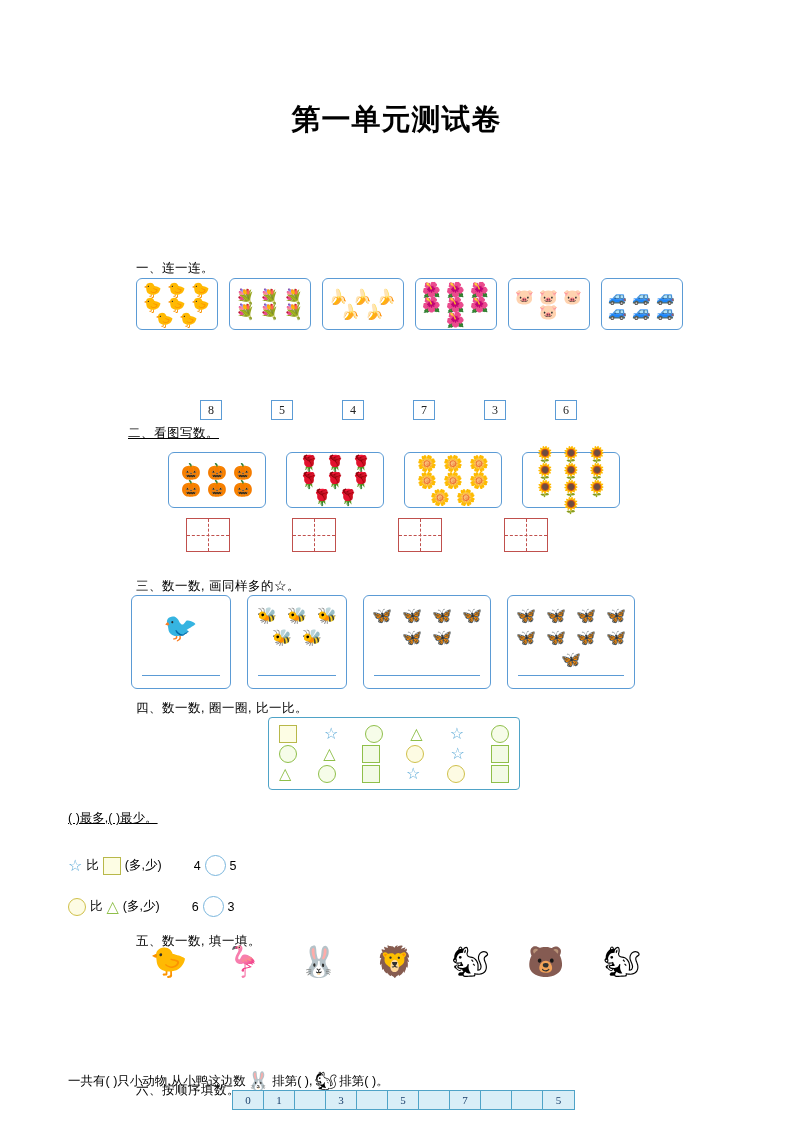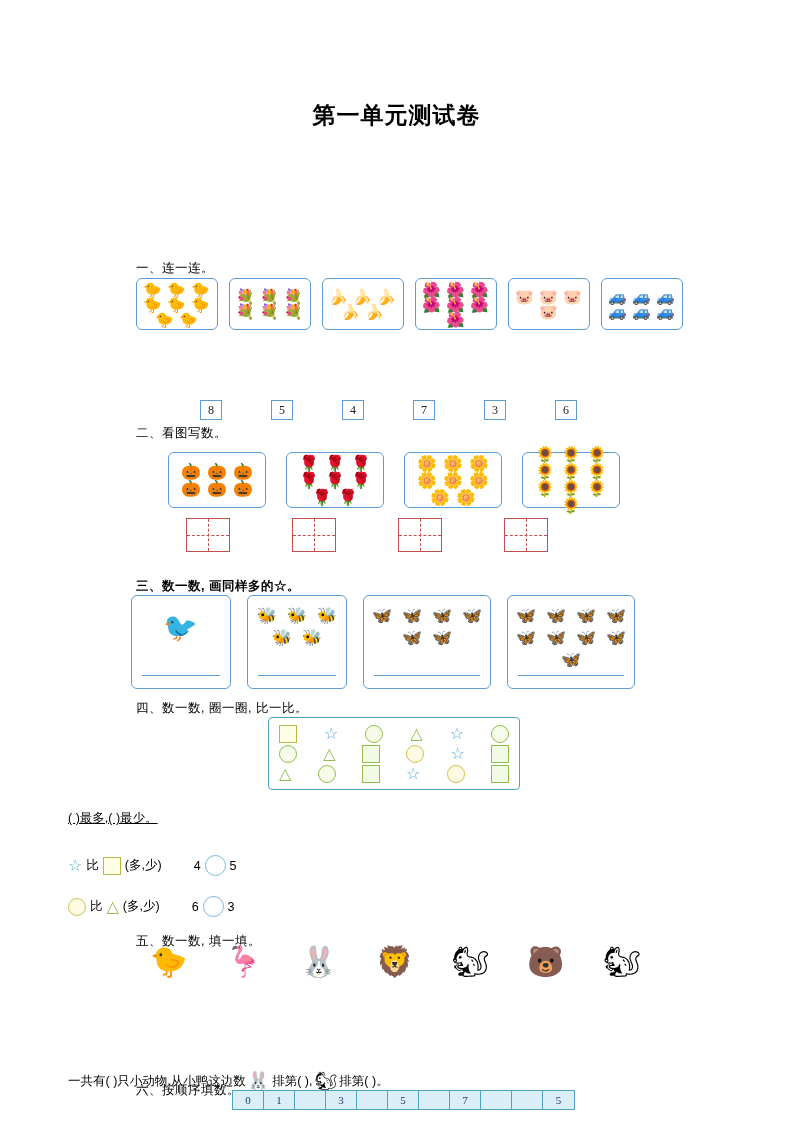--- a/index.html
+++ b/index.html
@@ -16,21 +16,21 @@
     overflow: hidden;
   }
   .page {
     position: relative;
     width: 793px;
     height: 1122px;
     padding: 0;
   }
   .title {
     text-align: center;
-    font-size: 23px;
+    font-size: 29px;
     font-weight: bold;
     letter-spacing: 1px;
     margin-top: 100px;
     font-family: "Liberation Serif", serif;
   }
   .sec-label {
     font-size: 12.5px;
     margin-left: 68px;
     letter-spacing: 0.5px;
   }
@@ -299,21 +299,21 @@
 
   <div class="q1-nums">
     <div class="numbox">8</div>
     <div class="numbox">5</div>
     <div class="numbox">4</div>
     <div class="numbox">7</div>
     <div class="numbox">3</div>
     <div class="numbox">6</div>
   </div>
 
-  <div class="sec-label abs" style="top:325px;left:68px;">二、看图写数。</div>
+  <div class="sec-label abs" style="top:325px;left:60px;text-decoration:underline;">二、看图写数。</div>
 
   <div class="q2-wrap">
     <div class="card q2-card">
       <span class="ico">🎃</span>
         <span class="ico">🎃</span>
         <span class="ico">🎃</span>
       <span class="ico">🎃</span>
         <span class="ico">🎃</span>
         <span class="ico">🎃</span>
     </div>
@@ -351,21 +351,21 @@
     </div>
   </div>
 
   <div class="q2-boxes">
     <div class="tianzi"></div>
     <div class="tianzi"></div>
     <div class="tianzi"></div>
     <div class="tianzi"></div>
   </div>
 
-  <div class="sec-label abs" style="top:478px;left:68px;font-weight:bold;">三、数一数, 画同样多的☆。</div>
+  <div class="sec-label abs" style="top:478px;left:68px;">三、数一数, 画同样多的☆。</div>
 
   <div class="q3-wrap">
     <div class="card q3-card">
       <span class="ico" style="font-size:28px;line-height:46px;width:60px;">🐦</span>
       <div class="q3-line"></div>
     </div>
     <div class="card q3-card">
       <span class="ico">🐝</span>
         <span class="ico">🐝</span>
         <span class="ico">🐝</span>

